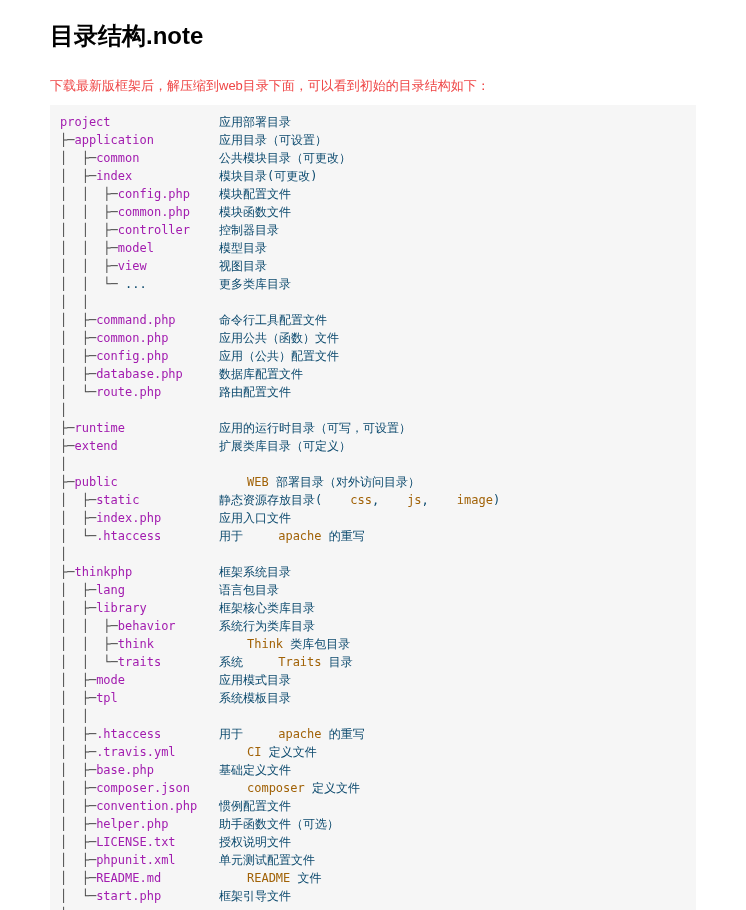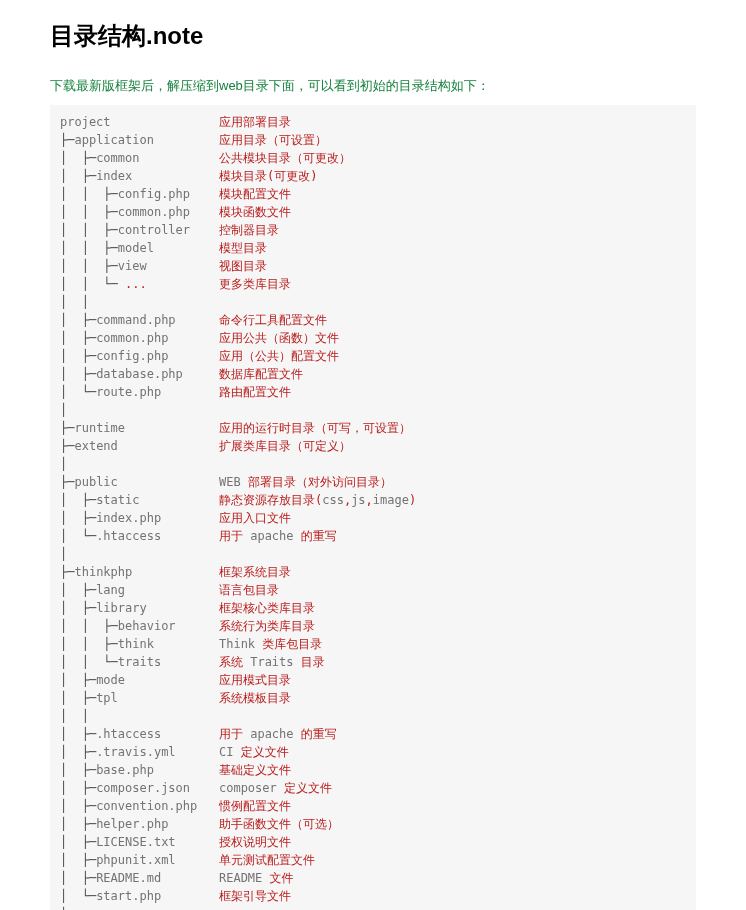--- a/index.html
+++ b/index.html
@@ -13,37 +13,37 @@
     }
     h1 {
       font-size: 24px;
       font-weight: bold;
       margin-bottom: 25px;
       color: #000;
     }
     .intro {
       font-size: 13px;
       margin-bottom: 10px;
-      color: #15803d;
+      color: #ef4444;
     }
     .codeblock {
       background: #f6f6f6;
       padding: 8px 10px;
       white-space: pre;
       font-family: "Consolas", "Monaco", monospace;
       font-size: 12px;
       line-height: 1.5;
       overflow-x: auto;
       margin-bottom: 10px;
     }
     .codeblock .line { white-space: pre; }
     .codeblock .tree { color: #444; }
-    .codeblock .name-emph { color: #737373; }
-    .codeblock .desc-norm { color: #b91c1c; }
-    .codeblock .desc-emph { color: #737373; }
+    .codeblock .name-emph { color: #a21caf; }
+    .codeblock .desc-norm { color: #0c4a6e; }
+    .codeblock .desc-emph { color: #a16207; margin-left: 28px; }
   </style>
 </head>
 <body>
 
 <h1>目录结构.note</h1>
 
 <p class="intro">下载最新版框架后，解压缩到web目录下面，可以看到初始的目录结构如下：</p>
 
 <div id="codeblock" class="codeblock"><div class="line"><span class="tree"></span><span class="name-emph">project</span><span class="tree">               </span><span class="desc-norm">应用部署目录</span></div><div class="line"><span class="tree">├─</span><span class="name-emph">application</span><span class="tree">         </span><span class="desc-norm">应用目录（可设置）</span></div><div class="line"><span class="tree">│  ├─</span><span class="name-emph">common</span><span class="tree">           </span><span class="desc-norm">公共模块目录（可更改）</span></div><div class="line"><span class="tree">│  ├─</span><span class="name-emph">index</span><span class="tree">            </span><span class="desc-norm">模块目录(可更改)</span></div><div class="line"><span class="tree">│  │  ├─</span><span class="name-emph">config.php</span><span class="tree">    </span><span class="desc-norm">模块配置文件</span></div><div class="line"><span class="tree">│  │  ├─</span><span class="name-emph">common.php</span><span class="tree">    </span><span class="desc-norm">模块函数文件</span></div><div class="line"><span class="tree">│  │  ├─</span><span class="name-emph">controller</span><span class="tree">    </span><span class="desc-norm">控制器目录</span></div><div class="line"><span class="tree">│  │  ├─</span><span class="name-emph">model</span><span class="tree">         </span><span class="desc-norm">模型目录</span></div><div class="line"><span class="tree">│  │  ├─</span><span class="name-emph">view</span><span class="tree">          </span><span class="desc-norm">视图目录</span></div><div class="line"><span class="tree">│  │  └─</span><span class="desc-norm"> ...</span><span class="tree">          </span><span class="desc-norm">更多类库目录</span></div><div class="line"><span class="tree">│  │</span></div><div class="line"><span class="tree">│  ├─</span><span class="name-emph">command.php</span><span class="tree">      </span><span class="desc-norm">命令行工具配置文件</span></div><div class="line"><span class="tree">│  ├─</span><span class="name-emph">common.php</span><span class="tree">       </span><span class="desc-norm">应用公共（函数）文件</span></div><div class="line"><span class="tree">│  ├─</span><span class="name-emph">config.php</span><span class="tree">       </span><span class="desc-norm">应用（公共）配置文件</span></div><div class="line"><span class="tree">│  ├─</span><span class="name-emph">database.php</span><span class="tree">     </span><span class="desc-norm">数据库配置文件</span></div><div class="line"><span class="tree">│  └─</span><span class="name-emph">route.php</span><span class="tree">        </span><span class="desc-norm">路由配置文件</span></div><div class="line"><span class="tree">│</span></div><div class="line"><span class="tree">├─</span><span class="name-emph">runtime</span><span class="tree">             </span><span class="desc-norm">应用的运行时目录（可写，可设置）</span></div><div class="line"><span class="tree">├─</span><span class="name-emph">extend</span><span class="tree">              </span><span class="desc-norm">扩展类库目录（可定义）</span></div><div class="line"><span class="tree">│</span></div><div class="line"><span class="tree">├─</span><span class="name-emph">public</span><span class="tree">              </span><span class="desc-emph">WEB</span><span class="desc-norm"> 部署目录（对外访问目录）</span></div><div class="line"><span class="tree">│  ├─</span><span class="name-emph">static</span><span class="tree">           </span><span class="desc-norm">静态资源存放目录(</span><span class="desc-emph">css</span><span class="desc-norm">,</span><span class="desc-emph">js</span><span class="desc-norm">,</span><span class="desc-emph">image</span><span class="desc-norm">)</span></div><div class="line"><span class="tree">│  ├─</span><span class="name-emph">index.php</span><span class="tree">        </span><span class="desc-norm">应用入口文件</span></div><div class="line"><span class="tree">│  └─</span><span class="name-emph">.htaccess</span><span class="tree">        </span><span class="desc-norm">用于 </span><span class="desc-emph">apache</span><span class="desc-norm"> 的重写</span></div><div class="line"><span class="tree">│</span></div><div class="line"><span class="tree">├─</span><span class="name-emph">thinkphp</span><span class="tree">            </span><span class="desc-norm">框架系统目录</span></div><div class="line"><span class="tree">│  ├─</span><span class="name-emph">lang</span><span class="tree">             </span><span class="desc-norm">语言包目录</span></div><div class="line"><span class="tree">│  ├─</span><span class="name-emph">library</span><span class="tree">          </span><span class="desc-norm">框架核心类库目录</span></div><div class="line"><span class="tree">│  │  ├─</span><span class="name-emph">behavior</span><span class="tree">      </span><span class="desc-norm">系统行为类库目录</span></div><div class="line"><span class="tree">│  │  ├─</span><span class="name-emph">think</span><span class="tree">         </span><span class="desc-emph">Think</span><span class="desc-norm"> 类库包目录</span></div><div class="line"><span class="tree">│  │  └─</span><span class="name-emph">traits</span><span class="tree">        </span><span class="desc-norm">系统 </span><span class="desc-emph">Traits</span><span class="desc-norm"> 目录</span></div><div class="line"><span class="tree">│  ├─</span><span class="name-emph">mode</span><span class="tree">             </span><span class="desc-norm">应用模式目录</span></div><div class="line"><span class="tree">│  ├─</span><span class="name-emph">tpl</span><span class="tree">              </span><span class="desc-norm">系统模板目录</span></div><div class="line"><span class="tree">│  │</span></div><div class="line"><span class="tree">│  ├─</span><span class="name-emph">.htaccess</span><span class="tree">        </span><span class="desc-norm">用于 </span><span class="desc-emph">apache</span><span class="desc-norm"> 的重写</span></div><div class="line"><span class="tree">│  ├─</span><span class="name-emph">.travis.yml</span><span class="tree">      </span><span class="desc-emph">CI</span><span class="desc-norm"> 定义文件</span></div><div class="line"><span class="tree">│  ├─</span><span class="name-emph">base.php</span><span class="tree">         </span><span class="desc-norm">基础定义文件</span></div><div class="line"><span class="tree">│  ├─</span><span class="name-emph">composer.json</span><span class="tree">    </span><span class="desc-emph">composer</span><span class="desc-norm"> 定义文件</span></div><div class="line"><span class="tree">│  ├─</span><span class="name-emph">convention.php</span><span class="tree">   </span><span class="desc-norm">惯例配置文件</span></div><div class="line"><span class="tree">│  ├─</span><span class="name-emph">helper.php</span><span class="tree">       </span><span class="desc-norm">助手函数文件（可选）</span></div><div class="line"><span class="tree">│  ├─</span><span class="name-emph">LICENSE.txt</span><span class="tree">      </span><span class="desc-norm">授权说明文件</span></div><div class="line"><span class="tree">│  ├─</span><span class="name-emph">phpunit.xml</span><span class="tree">      </span><span class="desc-norm">单元测试配置文件</span></div><div class="line"><span class="tree">│  ├─</span><span class="name-emph">README.md</span><span class="tree">        </span><span class="desc-emph">README</span><span class="desc-norm"> 文件</span></div><div class="line"><span class="tree">│  └─</span><span class="name-emph">start.php</span><span class="tree">        </span><span class="desc-norm">框架引导文件</span></div><div class="line"><span class="tree">│</span></div></div>
 

